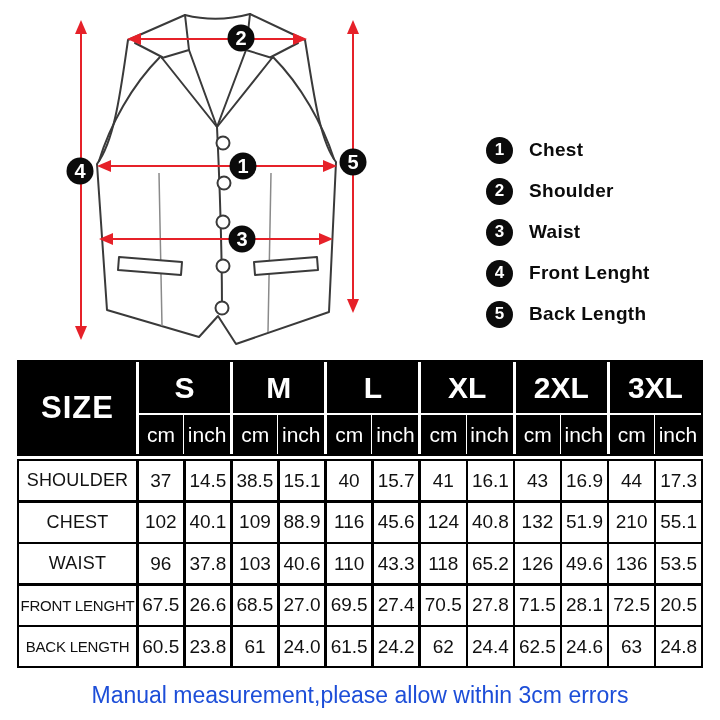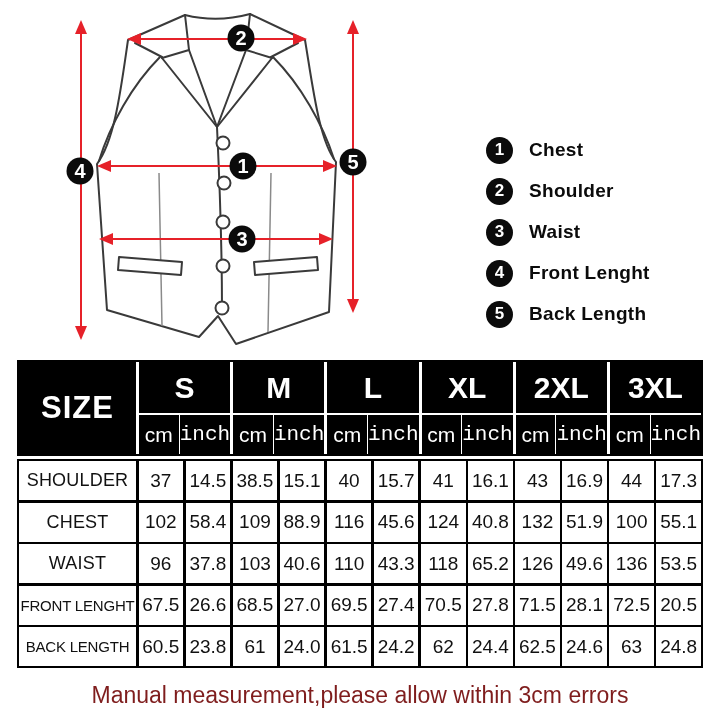--- a/index.html
+++ b/index.html
@@ -17,31 +17,31 @@
 
   
   .table-wrap{position:absolute;left:17px;top:360px;width:686px;border-radius:28px;}
   .hgrid{display:grid;grid-template-columns:117px repeat(12,1fr);grid-template-rows:51px 41px;
          background:#000;border:2.5px solid #000;box-sizing:border-box;}
   .hgrid div{display:flex;align-items:center;justify-content:center;color:#fff;box-sizing:border-box;}
   .size-corner{grid-row:1/3;grid-column:1;font-size:31px;font-weight:bold;letter-spacing:1px;}
   .size-cell{grid-column:span 2;font-size:30px;font-weight:bold;border-left:3px solid #fff;}
   .unit-cell{font-size:21px;border-top:2.5px solid #fff;}
   .unit-cm{border-left:3px solid #fff;}
-  .unit-inch{border-left:1.5px solid #fff;font-family:Liberation Mono, monospace;}
+  .unit-inch{border-left:1.5px solid #fff;}
 
   .bgrid{display:grid;grid-template-columns:117px repeat(12,1fr);grid-auto-rows:39px;
          gap:2.5px;background:#000;border:2.5px solid #000;margin-top:3px;box-sizing:border-box;}
   .bgrid .cell{background:#fff;display:flex;align-items:center;justify-content:center;
                font-size:19px;color:#111;}
   .cell.rlabel{font-size:18px;letter-spacing:.2px;}
   .cell.rlabel-sm{font-size:15px;letter-spacing:-.2px;}
 
   .footer-note{position:absolute;left:0;top:682px;width:720px;text-align:center;
-               font-size:23px;color:#7f1d1d;}
+               font-size:23px;color:#1d4ed8;}
 </style>
 </head>
 <body>
 
 <div class="stage">
 
   <svg class="vest-svg" viewBox="48 0 336 358" xmlns="http://www.w3.org/2000/svg">
 
     <g stroke="#3a3a3a" stroke-width="2" fill="#ffffff" stroke-linejoin="round" stroke-linecap="round">
       <path d="M128,40 L185,15 Q217,23 250,14 L305,40
@@ -184,30 +184,30 @@
       <div class="cell">15.7</div>
       <div class="cell">41</div>
       <div class="cell">16.1</div>
       <div class="cell">43</div>
       <div class="cell">16.9</div>
       <div class="cell">44</div>
       <div class="cell">17.3</div>
 
       <div class="cell rlabel">CHEST</div>
       <div class="cell">102</div>
-      <div class="cell">58.4</div>
+      <div class="cell">40.1</div>
       <div class="cell">109</div>
       <div class="cell">88.9</div>
       <div class="cell">116</div>
       <div class="cell">45.6</div>
       <div class="cell">124</div>
       <div class="cell">40.8</div>
       <div class="cell">132</div>
       <div class="cell">51.9</div>
-      <div class="cell">100</div>
+      <div class="cell">210</div>
       <div class="cell">55.1</div>
 
       <div class="cell rlabel">WAIST</div>
       <div class="cell">96</div>
       <div class="cell">37.8</div>
       <div class="cell">103</div>
       <div class="cell">40.6</div>
       <div class="cell">110</div>
       <div class="cell">43.3</div>
       <div class="cell">118</div>

